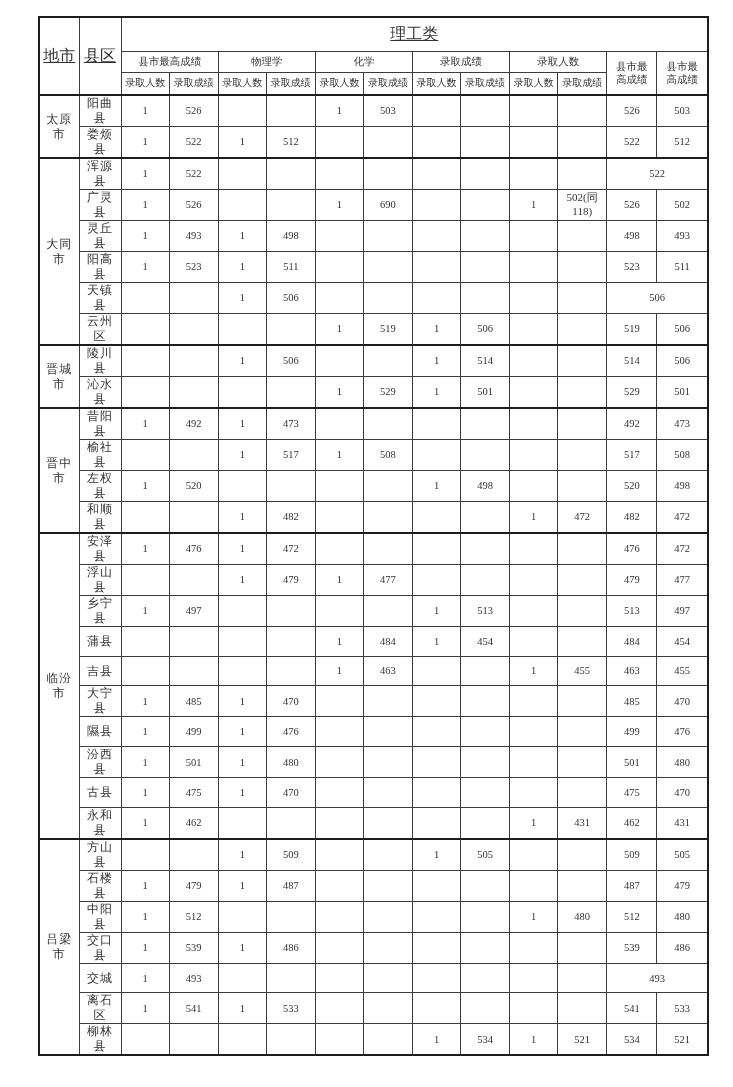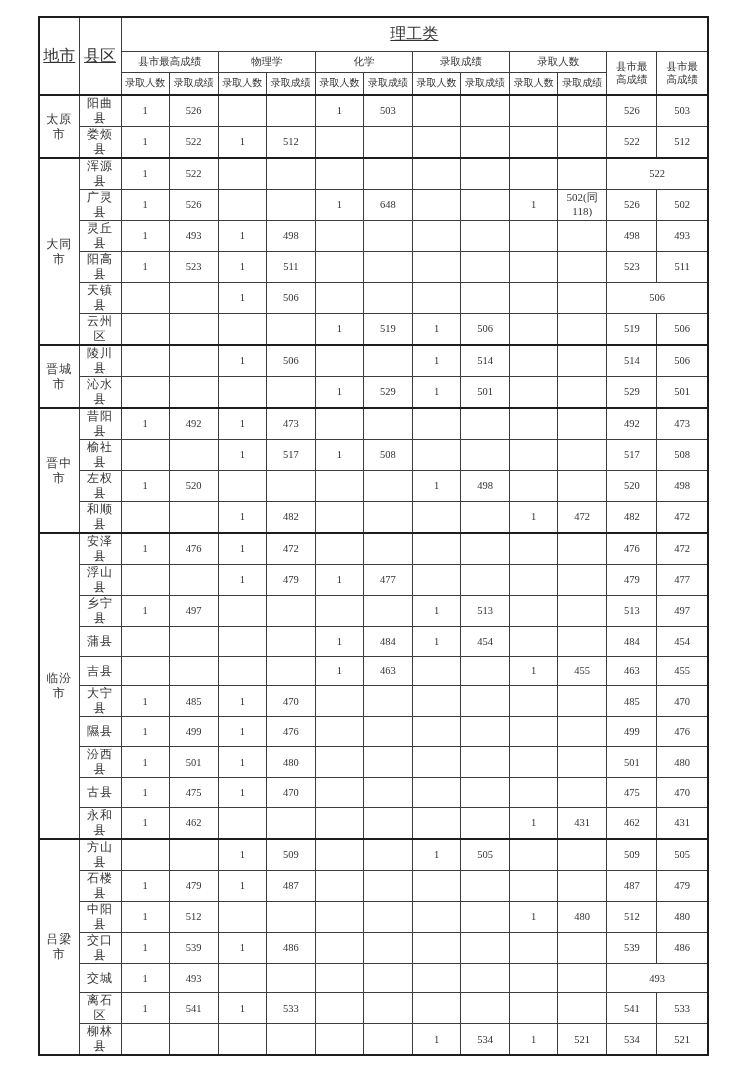--- a/index.html
+++ b/index.html
@@ -134,21 +134,21 @@
             <td class="score-cell"></td>
             <td class="score-cell" colspan="2">522</td>
           </tr>
           <tr>
             <td class="county-cell">广灵县</td>
             <td class="score-cell">1</td>
             <td class="score-cell">526</td>
             <td class="score-cell"></td>
             <td class="score-cell"></td>
             <td class="score-cell">1</td>
-            <td class="score-cell">648</td>
+            <td class="score-cell">690</td>
             <td class="score-cell"></td>
             <td class="score-cell"></td>
             <td class="score-cell">1</td>
             <td class="score-cell small">502(同118)</td>
             <td class="score-cell">526</td>
             <td class="score-cell">502</td>
           </tr>
           <tr>
             <td class="county-cell">灵丘县</td>
             <td class="score-cell">1</td>

